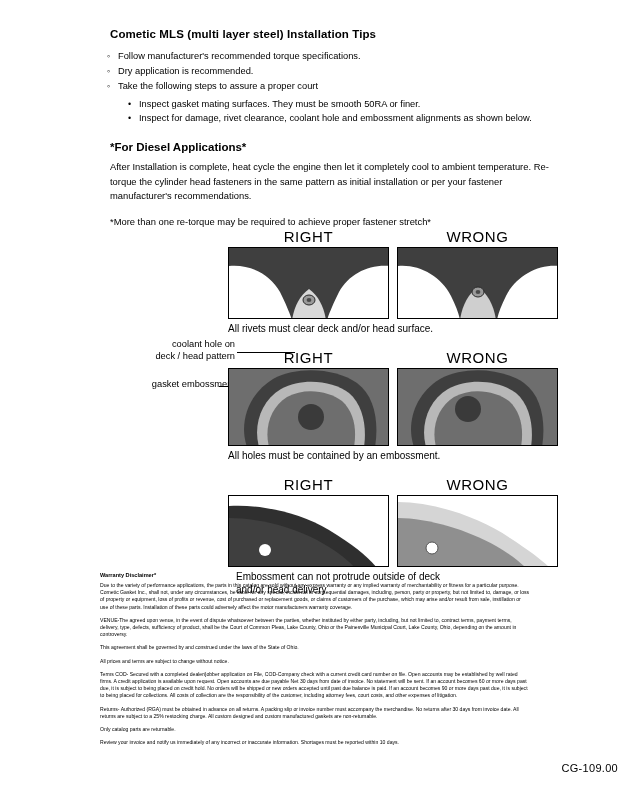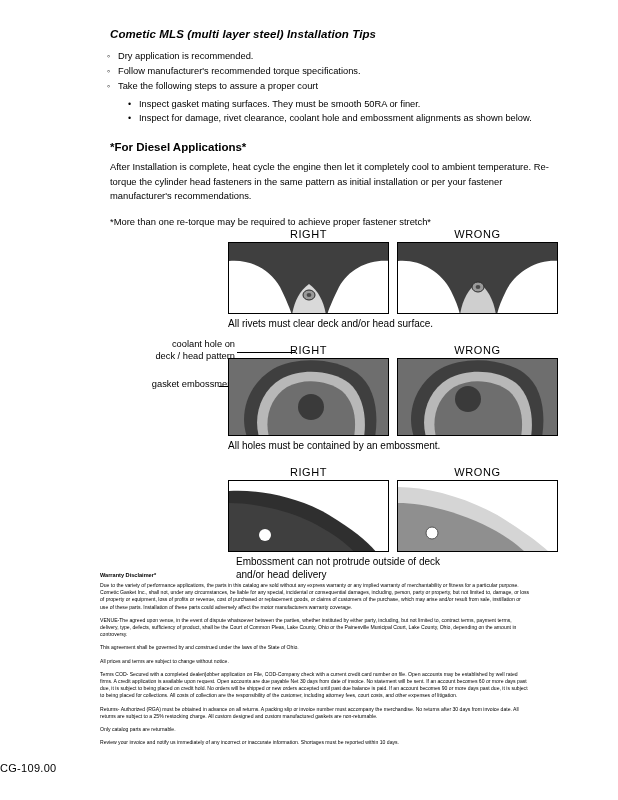--- a/index.html
+++ b/index.html
@@ -26,21 +26,20 @@
     position: absolute;
     left: 100px;
     top: 28px;
     width: 470px;
   }
   h1.title {
     font-size: 11.5px;
     font-weight: bold;
     margin: 0 0 9px 10px;
     letter-spacing: 0.1px;
-    font-style: italic;
   }
   ul.bullets {
     list-style: none;
     margin: 0;
     padding: 0;
   }
   ul.bullets > li {
     position: relative;
     font-size: 9.3px;
     line-height: 14px;
@@ -98,21 +97,21 @@
   }
   .fig-row {
     display: flex;
     gap: 8px;
   }
   .fig-col {
     width: 161px;
   }
   .fig-label {
     text-align: center;
-    font-size: 11px;
+    font-size: 15px;
     letter-spacing: 0.6px;
     margin-bottom: 2px;
   }
   .fig-box {
     width: 161px;
     height: 72px;
     border: 1px solid #000;
     box-sizing: border-box;
     overflow: hidden;
     position: relative;
@@ -159,37 +158,37 @@
     font-size: 5.1px;
     line-height: 7.2px;
     margin: 0 0 6px 0;
     text-align: left;
   }
   .docnum {
     position: absolute;
     left: 0;
     top: 762px;
     width: 618px;
-    text-align: left;
+    text-align: right;
     font-size: 11px;
     letter-spacing: 0.3px;
   }
   svg { display: block; }
 </style>
 </head>
 <body>
 
 <div class="page">
 
   <div class="content">
     <h1 class="title">Cometic MLS (multi layer steel) Installation Tips</h1>
 
     <ul class="bullets">
+      <li>Follow manufacturer's recommended torque specifications.</li>
       <li>Dry application is recommended.</li>
-      <li>Follow manufacturer's recommended torque specifications.</li>
       <li>Take the following steps to assure a proper court</li>
     </ul>
 
     <ul class="subbullets" style="margin-left:25px;">
       <li>Inspect gasket mating surfaces.  They must be smooth 50RA or finer.</li>
       <li>Inspect for damage, rivet clearance, coolant hole and embossment alignments as shown below.</li>
     </ul>
 
     <h2 class="subhead">*For Diesel Applications*</h2>
     <p class="para">After Installation is complete, heat cycle the engine then let it completely cool to ambient temperature. Re-torque the cylinder head fasteners in the same pattern as initial installation or per your fastener manufacturer's recommendations.</p>

